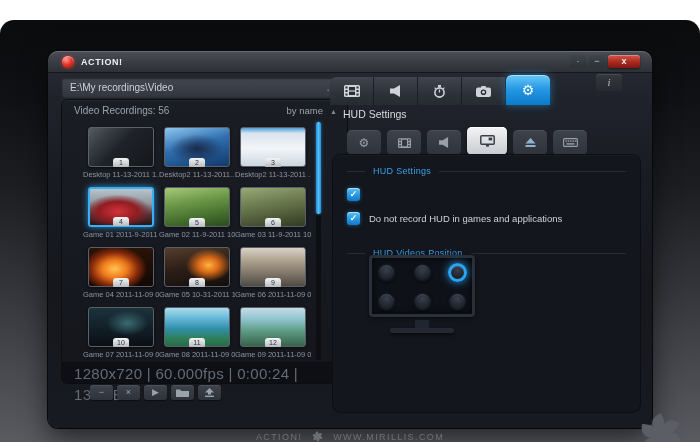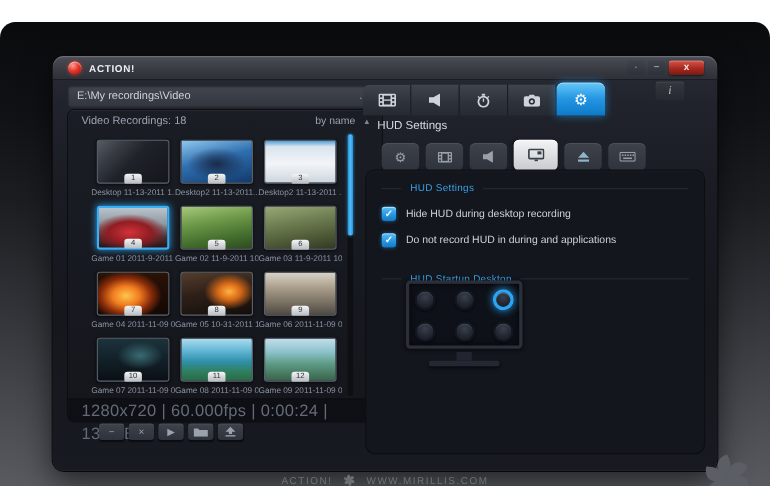--- a/index.html
+++ b/index.html
@@ -136,21 +136,21 @@
       <div class="winctl close">x</div>
     </div>
 
     <div class="pathbar">
       <span class="dots">...</span>
       <span>E:\My recordings\Video</span>
     </div>
 
     <div class="library">
       <div class="lib-head">
-        <span class="t">Video Recordings: 18</span>
+        <span class="t">Video Recordings: 56</span>
         <span class="sort">by name</span>
         <span class="arr">▲</span>
       </div>
 
       <div class="grid">
         <div class="cell">
           <div class="thumb" style="background: linear-gradient(135deg, rgb(87, 92, 99) 0%, rgb(58, 62, 69) 22%, rgb(31, 34, 41) 48%, rgb(20, 22, 27) 100%);">
               <div class="badge">1</div>
             </div>
           <div class="lbl">Desktop 11-13-2011 1...</div>
@@ -342,31 +342,30 @@
     <div class="content">
       <div style="height:10px"></div>
       <div class="sechead">
         <div class="ln l"></div>
         <div class="st">HUD Settings</div>
         <div class="ln r"></div>
       </div>
 
       <div class="opt">
         <div class="chk">✓</div>
-        <div class="optlbl">Hide HUD during desktop recording</div>
       </div>
       <div class="opt">
         <div class="chk">✓</div>
-        <div class="optlbl">Do not record HUD in during and applications</div>
+        <div class="optlbl">Do not record HUD in games and applications</div>
       </div>
 
       <div style="height:22px"></div>
       <div class="sechead">
         <div class="ln l"></div>
-        <div class="st">HUD Startup Desktop</div>
+        <div class="st">HUD Videos Position</div>
         <div class="ln r"></div>
       </div>
 
       <div class="monitor">
         <div class="dotrow">
           <div class="hdot"></div>
           <div class="hdot"></div>
           <div class="hdot sel"></div>
         </div>
         <div class="dotrow">

